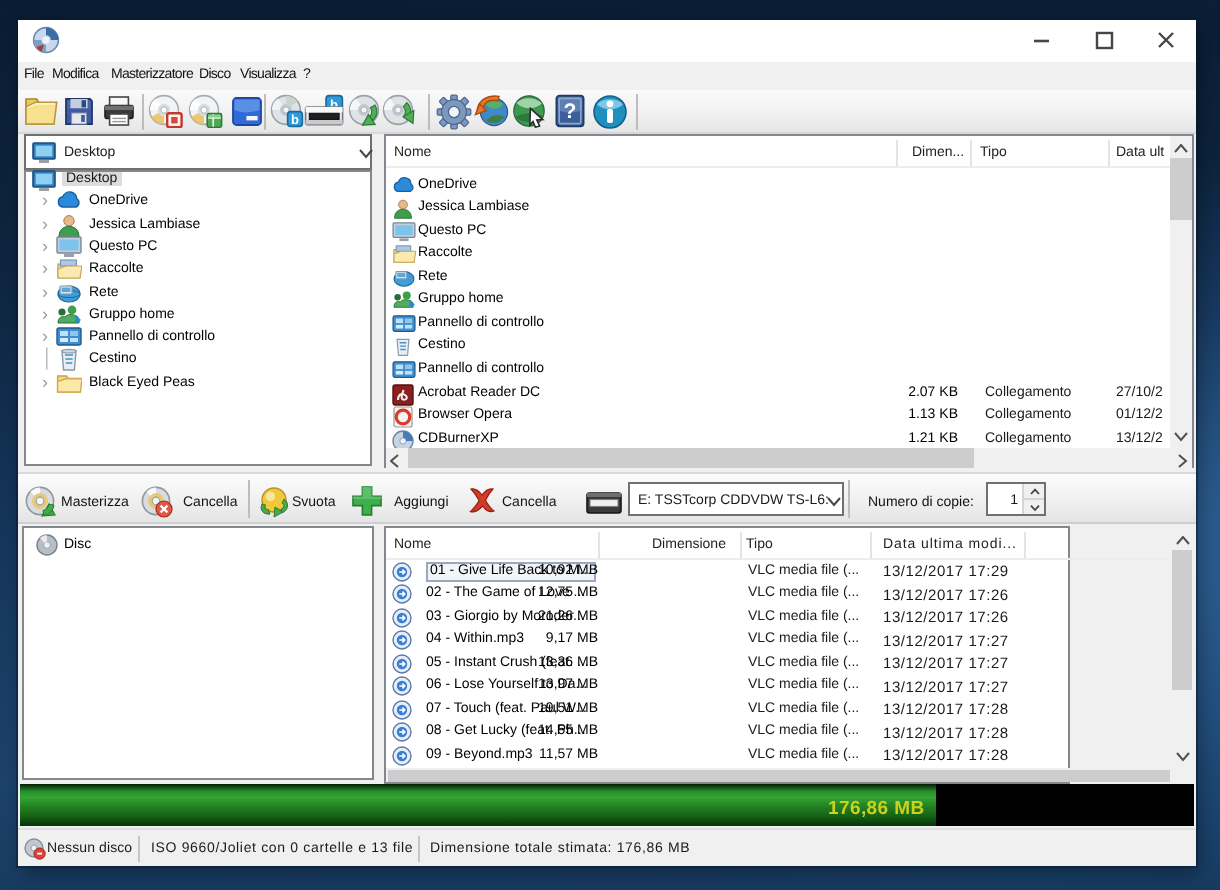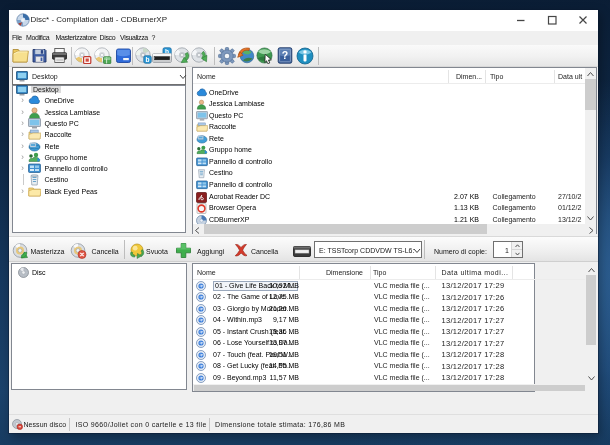--- a/index.html
+++ b/index.html
@@ -73,21 +73,20 @@
   <div id="titlebar">
     <div class="icon" style="left:7px; top:3px;">
       <svg width="14" height="14" viewBox="0 0 14 14">
         <circle cx="7" cy="7" r="6.2" fill="#c8d8ea" stroke="#6a88ac" stroke-width="0.8"></circle>
         <path d="M7 0.8 A6.2 6.2 0 0 1 13.2 7 L9.4 7 A2.4 2.4 0 0 0 7 4.6 Z" fill="#3a6ea8"></path>
         <path d="M0.8 7 A6.2 6.2 0 0 0 7 13.2 L7 9.4 A2.4 2.4 0 0 1 4.6 7 Z" fill="#7aa0c8"></path>
         <path d="M2.2 10.5 A6.2 6.2 0 0 0 4.8 12.8 L6 9.2 Z" fill="#b03a2a"></path>
           <circle cx="7" cy="7" r="1.8" fill="#eef2f8"></circle>
       </svg>
     </div>
-    <span id="title-text">Disc* - Compilation dati - CDBurnerXP</span>
     <svg class="ab" style="left:498px;top:0;" width="28" height="21">
         <line x1="10" y1="10.5" x2="17.5" y2="10.5" stroke="#464646" stroke-width="1.3"></line>
       </svg>
     <svg class="ab" style="left:529px;top:0;" width="28" height="21">
         <rect x="10.5" y="6.5" width="7.5" height="7.5" fill="none" stroke="#464646" stroke-width="1.2"></rect>
       </svg>
     <svg class="ab" style="left:560px;top:0;" width="28" height="21">
         <path d="M10.5 6.5 L17.5 13.5 M17.5 6.5 L10.5 13.5" stroke="#464646" stroke-width="1.2"></path>
       </svg>
   </div>
@@ -668,20 +667,24 @@
         <path d="M0.5 4 L3.5 0.5 L6.5 4" stroke="#505050" stroke-width="1" fill="none"></path>
       </svg>
     <svg class="ab" style="left:395px;top:112px;" width="7" height="5">
         <path d="M0.5 0.5 L3.5 4 L6.5 0.5" stroke="#505050" stroke-width="1" fill="none"></path>
       </svg>
 
     <div class="sbtrack" style="left:0;top:120px;width:403px;height:7px;"></div>
     <div class="sbthumb" style="left:1px;top:120.5px;width:391px;height:6.5px;"></div>
   </div>
 
+  <div id="progress">
+      <div id="progfill"></div>
+      <span id="progtext">176,86 MB</span>
+    </div>
 
   <div id="statusbar">
     <svg class="icon" style="left:3px;top:4px;" width="11" height="11" viewBox="0 0 11 11">
       <circle cx="5" cy="5" r="4.5" fill="#c2c8d0" stroke="#888f98" stroke-width="0.7"></circle>
       <circle cx="5" cy="5" r="1.5" fill="#eef0f2" stroke="#9aa2aa" stroke-width="0.5"></circle>
       <circle cx="7.8" cy="7.8" r="2.8" fill="#d8453a" stroke="#9e2218" stroke-width="0.5"></circle>
       <path d="M6.6 7.8 L9 7.8" stroke="#fff" stroke-width="0.9"></path>
     </svg>
     <span style="left:14.5px;letter-spacing:0.05px;">Nessun disco</span>
     <div class="vsep" style="left:60px;"></div>

